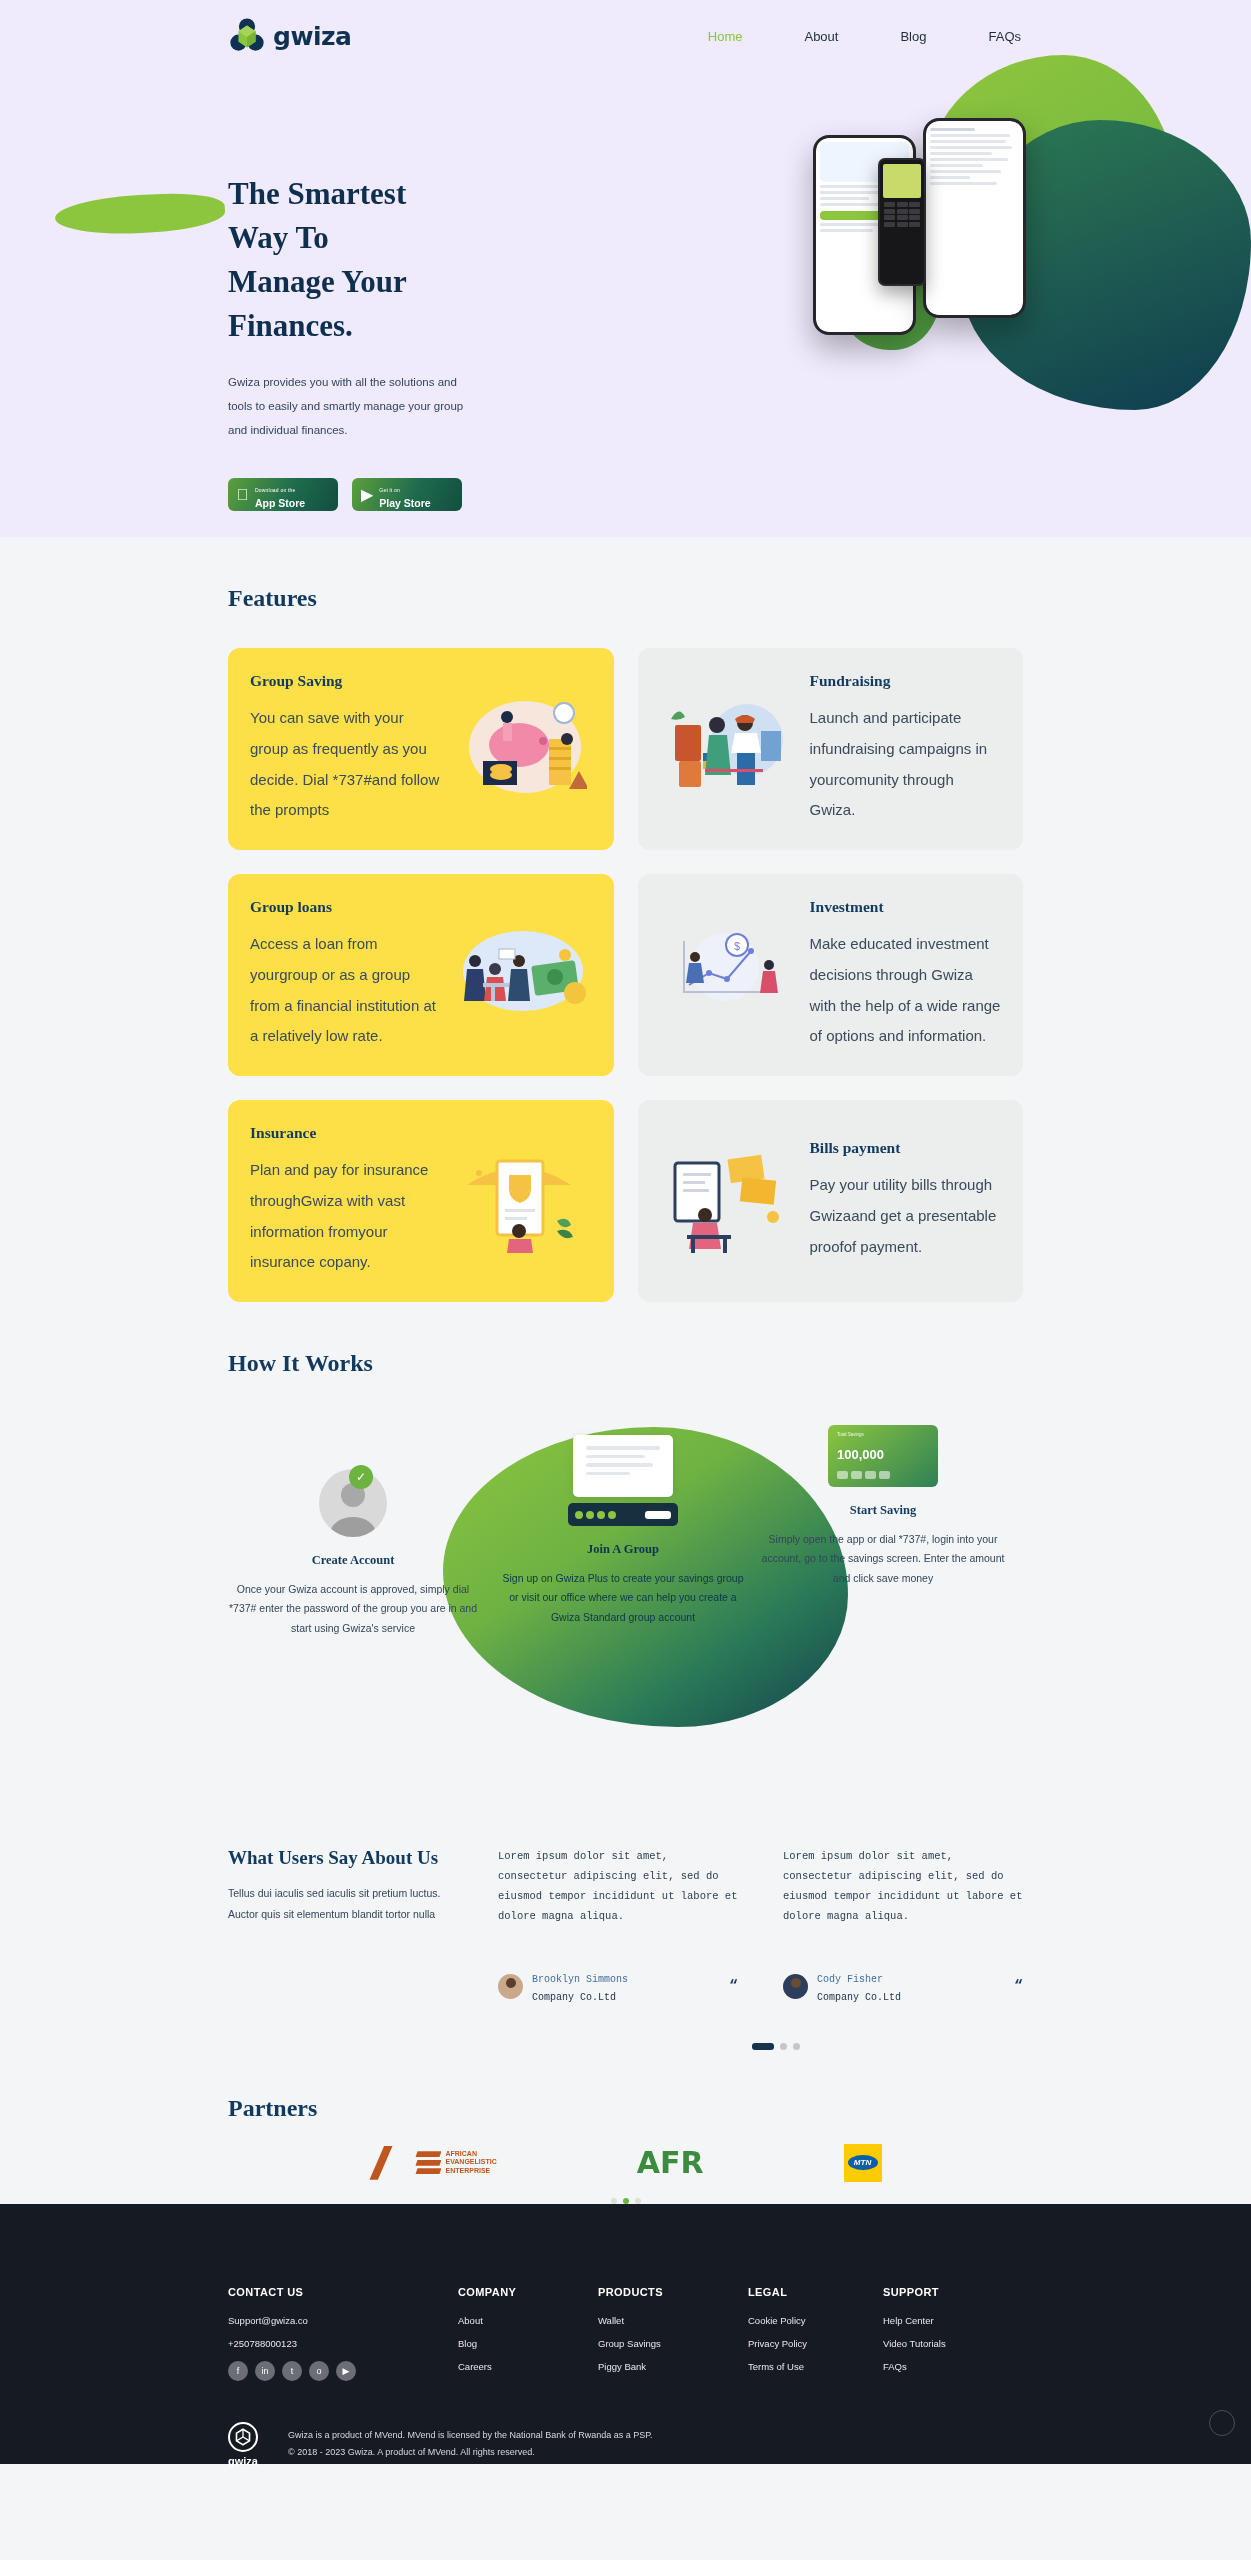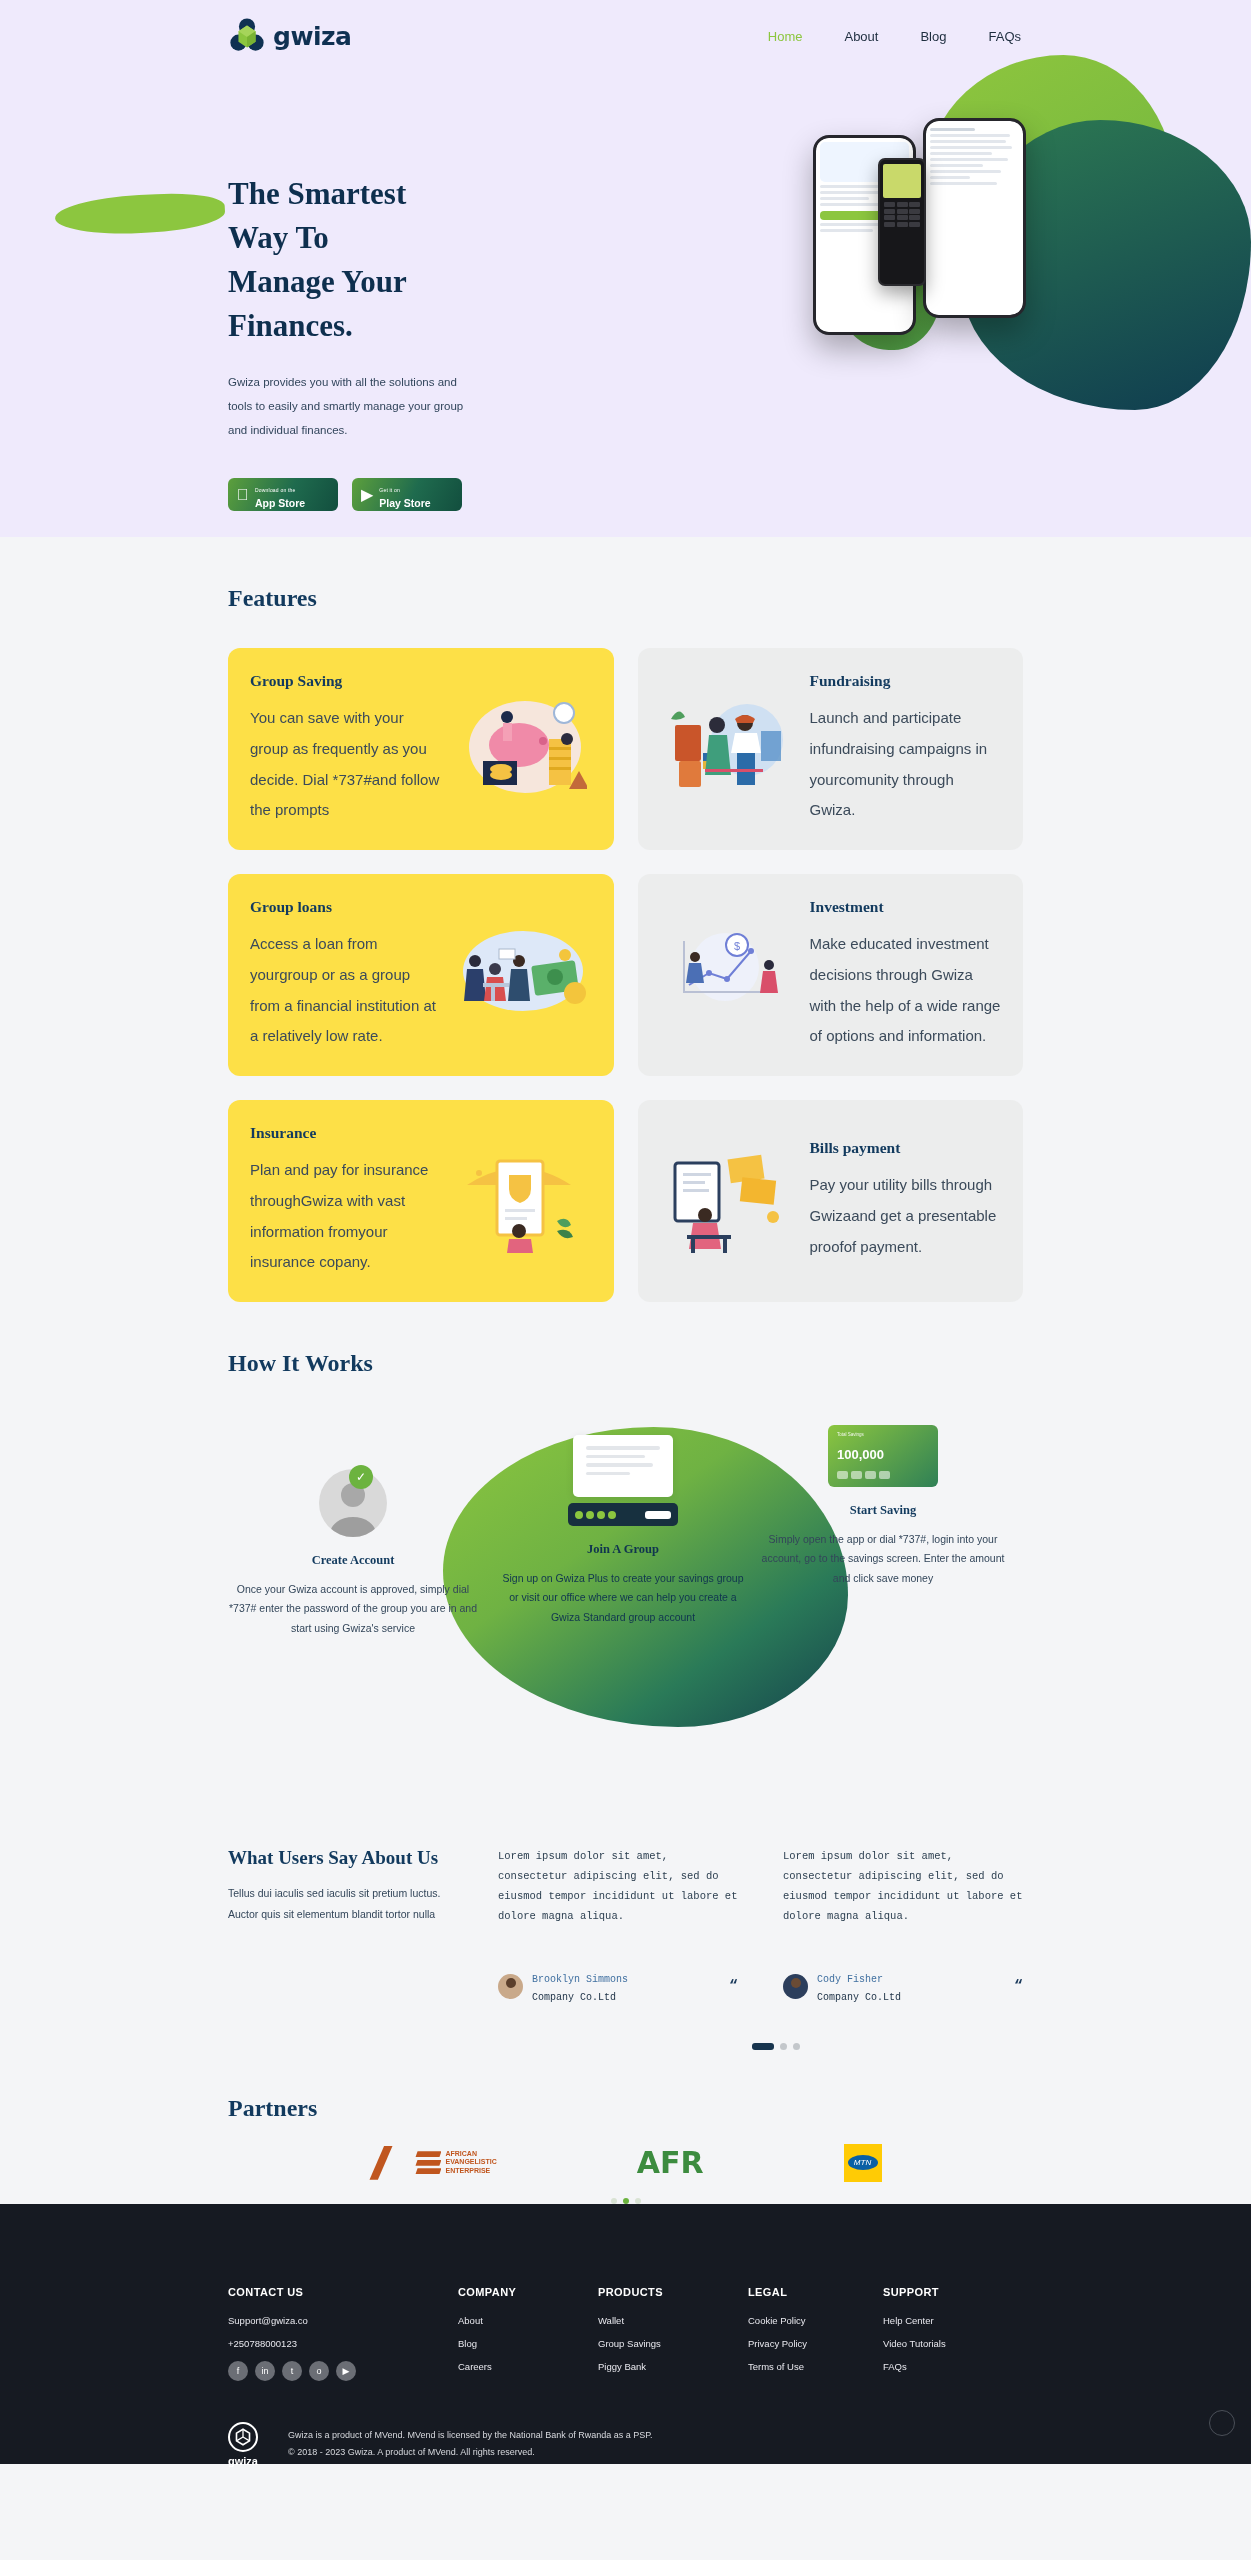--- a/index.html
+++ b/index.html
@@ -10,21 +10,21 @@
     position: relative;
   }
   .serif { font-family: "Liberation Serif", serif; font-weight: bold; }
 
   
   .hero { background:#efeafc; height:537px; position:relative; overflow:hidden; }
   .nav { display:flex; align-items:center; padding: 10px 200px 0 228px; height:62px; }
   .logo-wrap { display:flex; align-items:center; gap:7px; }
   .logo-mark { width:38px; height:38px; position:relative; }
   .logo-text { font-size:25px; font-weight:bold; color:#0f3152; letter-spacing:-0.5px; font-family:"DejaVu Sans", sans-serif; }
-  .nav-links { margin-left:auto; display:flex; gap:42px; font-size:13px; padding-right:30px; }
+  .nav-links { margin-left:auto; display:flex; gap:62px; font-size:13px; padding-right:30px; }
   .nav-links a { text-decoration:none; color:#1d2d3e; font-weight:500; }
   .nav-links a.active { color:#8cc63f; }
 
   .hero-inner { display:flex; padding: 40px 6px 0 0; }
   .hero-left { width:470px; padding-left:228px; padding-top:70px; }
   h1.hero-title { font-size:31px; line-height:1.42; color:#0e2f4e; position:relative; z-index:2;}
   .hl { position:absolute; left:55px; top:195px; width:170px; height:38px;
         background:#8cc63f; border-radius:50% 40% 45% 50%; transform:rotate(-3deg); z-index:1; }
   .hero-sub { font-size:11.5px; line-height:2.1; color:#32465c; margin-top:22px; max-width:340px;}
   .store-row { display:flex; gap:14px; margin-top:36px; }
@@ -125,21 +125,21 @@
   .p-aee { display:flex; align-items:center; gap:4px;}
   .p-aee .mark { width:42px; height:34px; background:linear-gradient(90deg,#c0561f,#c0561f); 
       clip-path:polygon(0 100%,35% 0,55% 0,20% 100%); }
   .p-aee .bars { display:flex; flex-direction:column; gap:2.5px;}
   .p-aee .bars i{ display:block; width:26px; height:6px; background:#c0561f; 
       clip-path:polygon(8% 0,100% 0,92% 100%,0 100%); }
   .p-aee .txt { font-size:7px; font-weight:bold; color:#c0561f; line-height:1.25; }
   .p-afr { font-size:30px; font-weight:bold; color:#3c8c3f; font-family:"DejaVu Sans", sans-serif;}
   .p-mtn { width:38px; height:38px; background:#ffcb05; display:flex; align-items:center; justify-content:center;}
   .p-mtn span { width:30px; height:15px; background:#0a5fa5; border-radius:50%; color:#fff;
-      font-size:8px; font-weight:normal; font-style:italic; display:flex; align-items:center; justify-content:center;}
+      font-size:8px; font-weight:bold; font-style:italic; display:flex; align-items:center; justify-content:center;}
   .pdots { display:flex; gap:6px; justify-content:center; margin-top:16px;}
   .pdots i { width:6px; height:6px; border-radius:50%; background:#d9e3d4; display:block;}
   .pdots i.on { background:#6cb33f; }
 
   
   footer { background:#161a22; color:#fff; height:260px; padding:64px 228px 0; position:relative; }
   .fcols { display:flex;margin-top:18px; }
   .fcol { }
   .fcol h5 { font-size:11px; letter-spacing:.4px; margin-bottom:17px; }
   .fcol a, .fcol div.fl { display:block; font-size:9.5px; color:#e8e8ee; text-decoration:none; margin-bottom:12px; }

